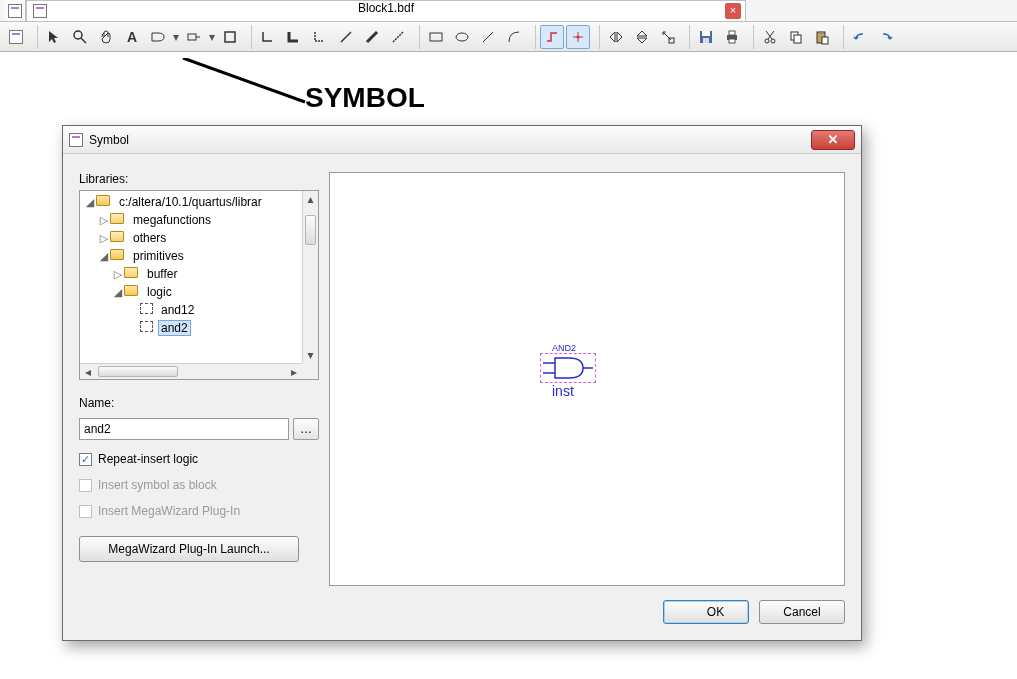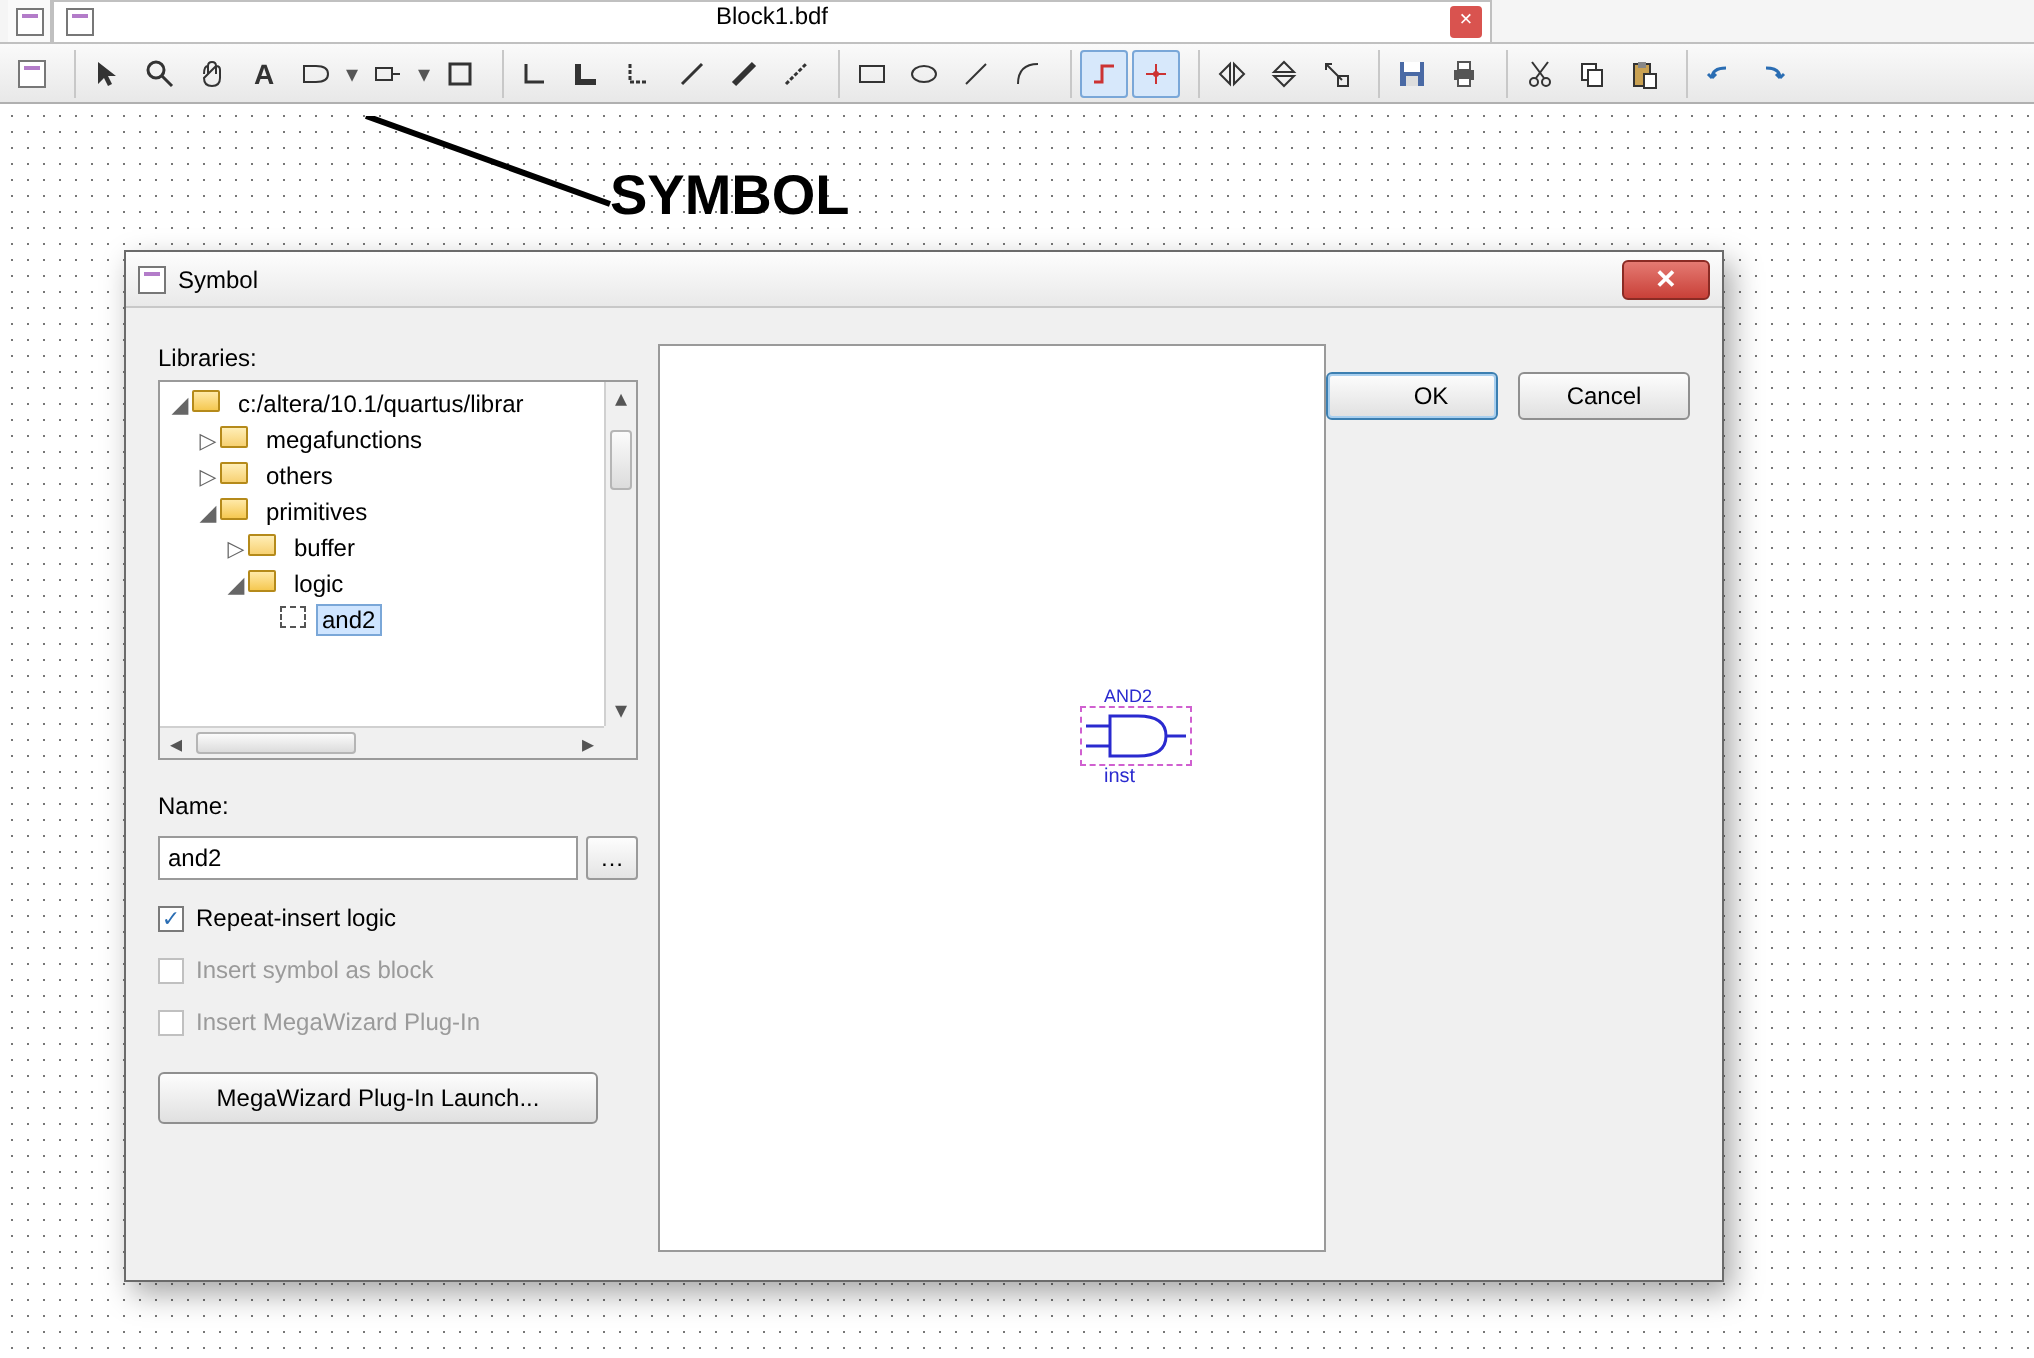--- a/index.html
+++ b/index.html
@@ -26,21 +26,21 @@
   
   .annot-line { position:absolute; top:58px; left:175px; width:140px; height:58px; }
   .annot-label { position:absolute; top:82px; left:305px; font-size:28px; font-weight:bold; font-family: Arial, sans-serif; }
   
   
   .dialog { position:absolute; top:125px; left:62px; width:800px; height:516px; background:#f0f0f0; border:1px solid #6b6b6b; box-shadow: 4px 6px 14px rgba(0,0,0,0.35); }
   .dlg-title { height:28px; background:linear-gradient(#fdfdfd,#e9e9e9); border-bottom:1px solid #c8c8c8; display:flex; align-items:center; padding:0 6px; }
   .dlg-title .title-text { margin-left:6px; }
   .dlg-close { margin-left:auto; width:44px; height:20px; background:linear-gradient(#e47a72,#c94038); border:1px solid #8a2b24; border-radius:3px; color:#fff; display:flex; align-items:center; justify-content:center; font-weight:bold; font-size:13px;}
   
-  .dlg-body { position:absolute; top:28px; left:0; right:0; bottom:0; padding:18px 16px 14px 16px; display:flex; flex-direction:row; }
+  .dlg-body { position:absolute; top:28px; left:0; right:0; bottom:0; padding:18px 16px 14px 16px; display:flex; flex-direction:column; }
   .dlg-top { flex:1; display:flex; gap:10px; }
   .left-pane { width:240px; display:flex; flex-direction:column; }
   .lbl { margin-bottom:4px; }
   
   .tree-box { height:190px; border:1px solid #9a9a9a; background:#fff; position:relative; overflow:hidden; }
   .tree-scroll { position:absolute; top:0; left:0; right:16px; bottom:16px; overflow:hidden; padding:2px 0 2px 4px;}
   .tree-vscroll { position:absolute; top:0; right:0; width:16px; bottom:16px; background:#f0f0f0; border-left:1px solid #d0d0d0;}
   .tree-vscroll .thumb{ position:absolute; top:24px; left:2px; right:2px; height:30px; background:linear-gradient(#fbfbfb,#dcdcdc); border:1px solid #b5b5b5; border-radius:2px;}
   .tree-vscroll .up,.tree-vscroll .down{position:absolute; left:0; right:0; height:16px; display:flex; align-items:center; justify-content:center; color:#555;}
   .tree-vscroll .up{top:0;} .tree-vscroll .down{bottom:0;}
@@ -69,21 +69,21 @@
   .chk-row.disabled{ color:#9a9a9a; }
   .chk{ width:13px; height:13px; border:1px solid #7a7a7a; background:#fff; display:flex; align-items:center; justify-content:center; font-size:11px; color:#2a6db3;}
   .chk.disabled{ border-color:#c0c0c0; }
   
   .mega-btn{ margin-top:18px; height:26px; border:1px solid #8f8f8f; background:linear-gradient(#fdfdfd,#e0e0e0); border-radius:3px; display:flex; align-items:center; justify-content:center; width:220px;}
   
   .preview { flex:1; border:1px solid #9a9a9a; background:#fff; position:relative; }
   .and-gate{ position:absolute; top:170px; left:210px; }
   .gate-box{ border:1px dashed #d060d0; padding:2px; }
   .gate-label-top{ font-size:9px; color:#2a2acf; margin-left:12px;}
-  .gate-label-bottom{ font-size:10px; color:#2a2acf; margin-left:12px;}
+  .gate-label-bottom{ font-size:14px; color:#2a2acf; margin-left:12px;}
   .gate-svg{ display:block;}
   
   .dlg-bottom { height:40px; display:flex; align-items:center; justify-content:flex-end; gap:10px; padding-top:12px;}
   .dlg-btn{ width:86px; height:24px; border:1px solid #8f8f8f; background:linear-gradient(#fdfdfd,#e0e0e0); border-radius:3px; display:flex; align-items:center; justify-content:center;}
   .dlg-btn.default{ border:1px solid #3c7fb1; box-shadow: 0 0 0 1px #a8cfef inset; padding-left: 19px; }
   
   .doc-icon{ width:14px; height:14px; border:1px solid #777; background:#fff; position:relative; display:inline-block;}
   .doc-icon:after{content:""; position:absolute; top:2px; left:2px; right:2px; height:2px; background:#b37cc9;}
   
 </style>
@@ -323,20 +323,26 @@
                 <span class="tw">▷</span>
                 <span class="fold"><span class="folder-closed"></span></span>
                 <span class="sel-label">buffer</span>
               </div>
               <div class="tree-row">
                 <span class="pad" style="width: 28px;"></span>
                 <span class="tw">◢</span>
                 <span class="fold"><span class="folder-open"></span></span>
                 <span class="sel-label">logic</span>
               </div>
+              <div class="tree-row">
+                <span class="pad" style="width: 42px;"></span>
+                <span class="tw"></span>
+                <span class="fold"><span class="sym-icon"></span></span>
+                <span class="sel-label">and12</span>
+              </div>
               <div class="tree-row selected">
                 <span class="pad" style="width: 42px;"></span>
                 <span class="tw"></span>
                 <span class="fold"><span class="sym-icon"></span></span>
                 <span class="sel-label">and2</span>
               </div>
             </div>
           <div class="tree-vscroll">
             <div class="up">▴</div>
             <div class="thumb"></div>

